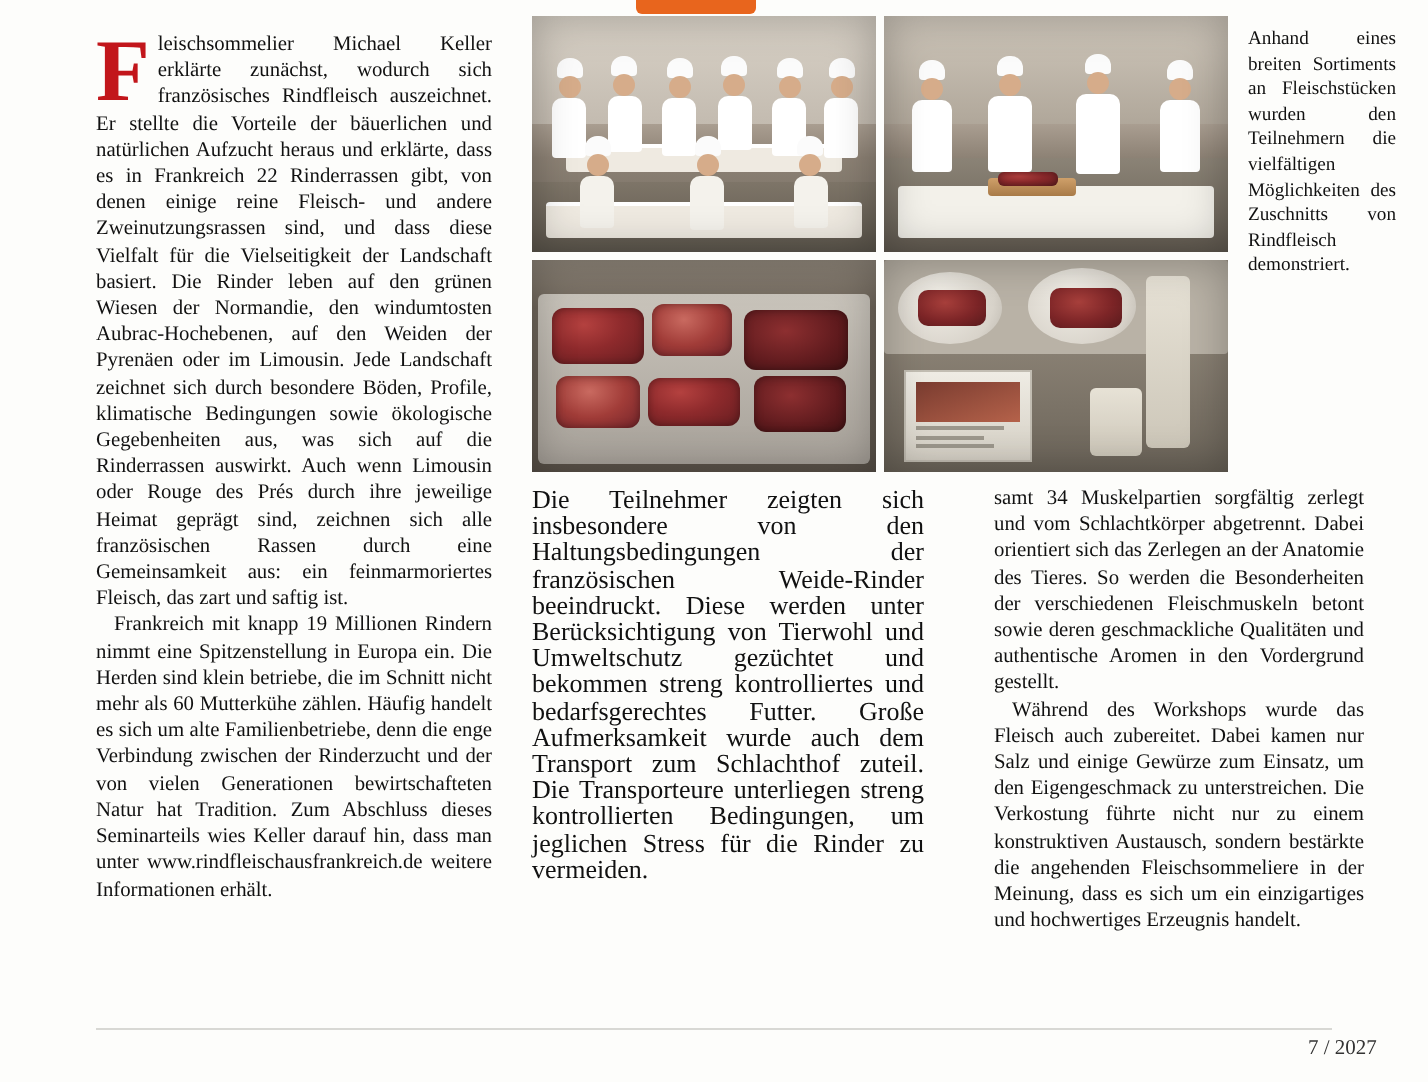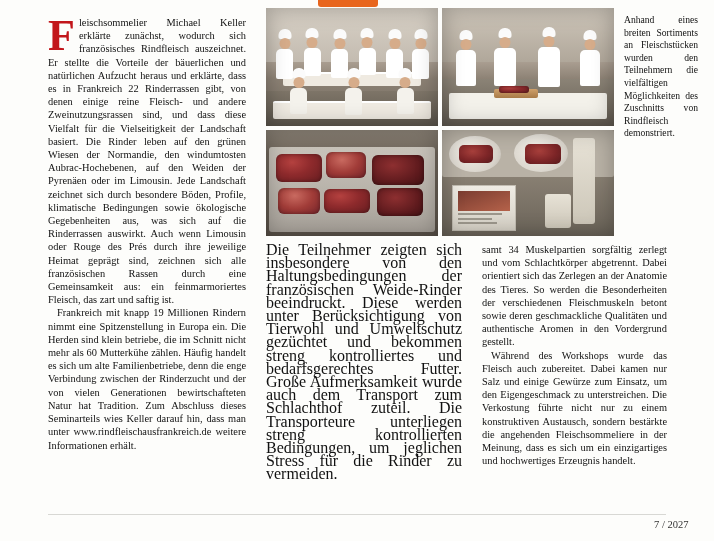--- a/index.html
+++ b/index.html
@@ -59,32 +59,32 @@
     color: #c2161b;
     padding: 2px 4px 0 0;
     margin-top: 1px;
   }
   
   .col-mid {
     position: absolute;
     left: 266px;
     top: 243px;
     width: 196px;
-    font-size: 16px;
+    font-size: 13px;
     line-height: 13.2px;
     text-align: justify;
     color: #111;
     hyphens: auto;
   }
   .col-mid p { margin: 0; text-indent: 9px; }
   .col-mid p.first { text-indent: 0; }
 
   .col-right {
     position: absolute;
-    left: 482px;
+    left: 497px;
     top: 243px;
     width: 185px;
     font-size: 10.4px;
     line-height: 13.2px;
     text-align: justify;
     color: #111;
     hyphens: auto;
   }
   .col-right p { margin: 0; text-indent: 9px; }
   .col-right p.first { text-indent: 0; }

